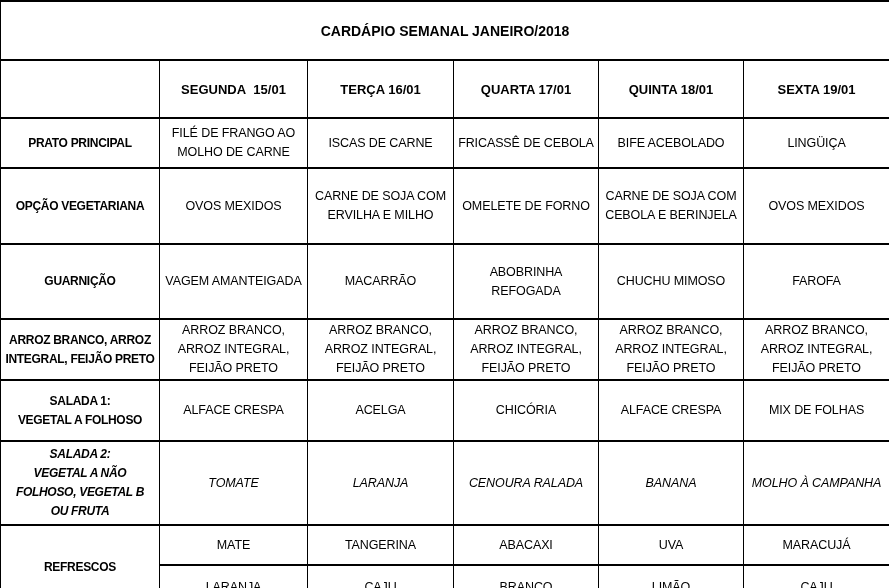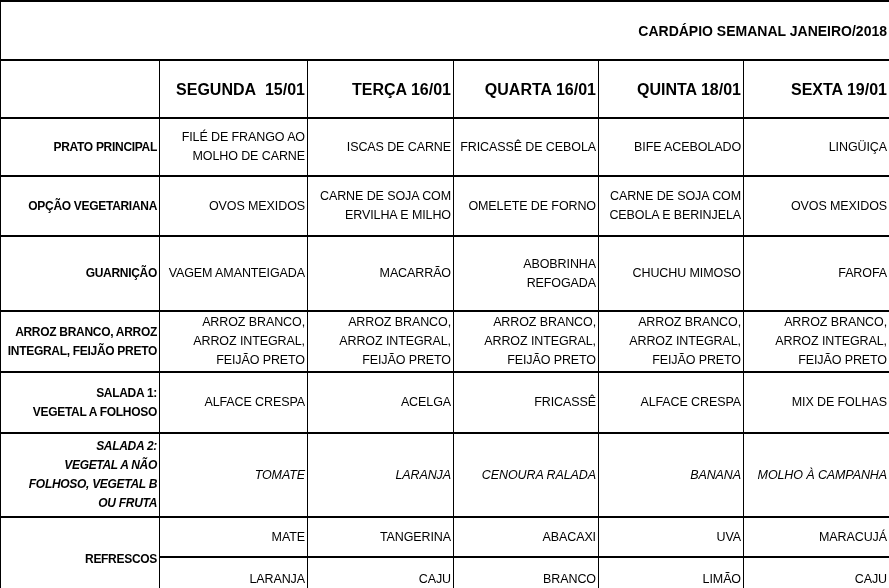--- a/index.html
+++ b/index.html
@@ -13,42 +13,42 @@
   table.menu {
     width: 889px; height: 588px;
     border-collapse: collapse;
     table-layout: fixed;
   }
   table.menu td {
     border: 1px solid #000000;
     border-top-width: 2px;
     border-bottom-width: 2px;
     vertical-align: middle;
-    text-align: right;
+    text-align: center;
     padding: 1px 2px;
     overflow: hidden;
   }
   tr.tr-title  { height: 59px; }
   tr.tr-header { height: 58px; }
-  tr.tr-r0 { height: 58px; }
-  tr.tr-r1 { height: 60px; }
+  tr.tr-r0 { height: 50px; }
+  tr.tr-r1 { height: 76px; }
   tr.tr-r2 { height: 75px; }
   tr.tr-r3 { height: 53px; }
   tr.tr-r4 { height: 61px; }
   tr.tr-r5 { height: 84px; font-style: italic; }
   tr.tr-f1 { height: 40px; }
   tr.tr-f2 { height: 44px; }
   td.title-cell {
     font-weight: bold;
     font-size: 14px;
     letter-spacing: 0px;
   }
   td.day-header {
     font-weight: bold;
-    font-size: 16px;
+    font-size: 13px;
     line-height: 17px;
   }
   td.row-label {
     font-weight: bold;
     font-size: 12px;
     line-height: 19px;
     letter-spacing: -0.3px;
     white-space: pre-line;
   }
   td.menu-cell {
@@ -73,21 +73,21 @@
 
     <tbody>
         <tr class="tr-title">
       <td class="title-cell" colspan="6">CARDÁPIO SEMANAL JANEIRO/2018</td>
     </tr>
 
     <tr class="tr-header">
       <td class="row-label"></td>
       <td class="day-header">SEGUNDA&nbsp; 15/01</td>
       <td class="day-header">TERÇA 16/01</td>
-      <td class="day-header">QUARTA 16/01</td>
+      <td class="day-header">QUARTA 17/01</td>
       <td class="day-header">QUINTA 18/01</td>
       <td class="day-header">SEXTA 19/01</td>
     </tr>
 
     <tr class="tr-r0">
       <td class="row-label">PRATO PRINCIPAL</td>
       <td class="menu-cell">FILÉ DE FRANGO AO MOLHO DE CARNE</td>
       <td class="menu-cell">ISCAS DE CARNE</td>
       <td class="menu-cell">FRICASSÊ DE CEBOLA</td>
       <td class="menu-cell">BIFE ACEBOLADO</td>
@@ -120,21 +120,21 @@
       <td class="menu-cell">ARROZ BRANCO, ARROZ INTEGRAL, FEIJÃO PRETO</td>
       <td class="menu-cell">ARROZ BRANCO, ARROZ INTEGRAL, FEIJÃO PRETO</td>
       <td class="menu-cell">ARROZ BRANCO, ARROZ INTEGRAL, FEIJÃO PRETO</td>
     </tr>
 
     <tr class="tr-r4">
       <td class="row-label">SALADA 1:
 VEGETAL A FOLHOSO</td>
       <td class="menu-cell">ALFACE CRESPA</td>
       <td class="menu-cell">ACELGA</td>
-      <td class="menu-cell">FRICASSÊ</td>
+      <td class="menu-cell">CHICÓRIA</td>
       <td class="menu-cell">ALFACE CRESPA</td>
       <td class="menu-cell">MIX DE FOLHAS</td>
     </tr>
 
     <tr class="tr-r5">
       <td class="row-label">SALADA 2:
 VEGETAL A NÃO
 FOLHOSO, VEGETAL B
 OU FRUTA</td>
       <td class="menu-cell">TOMATE</td>

